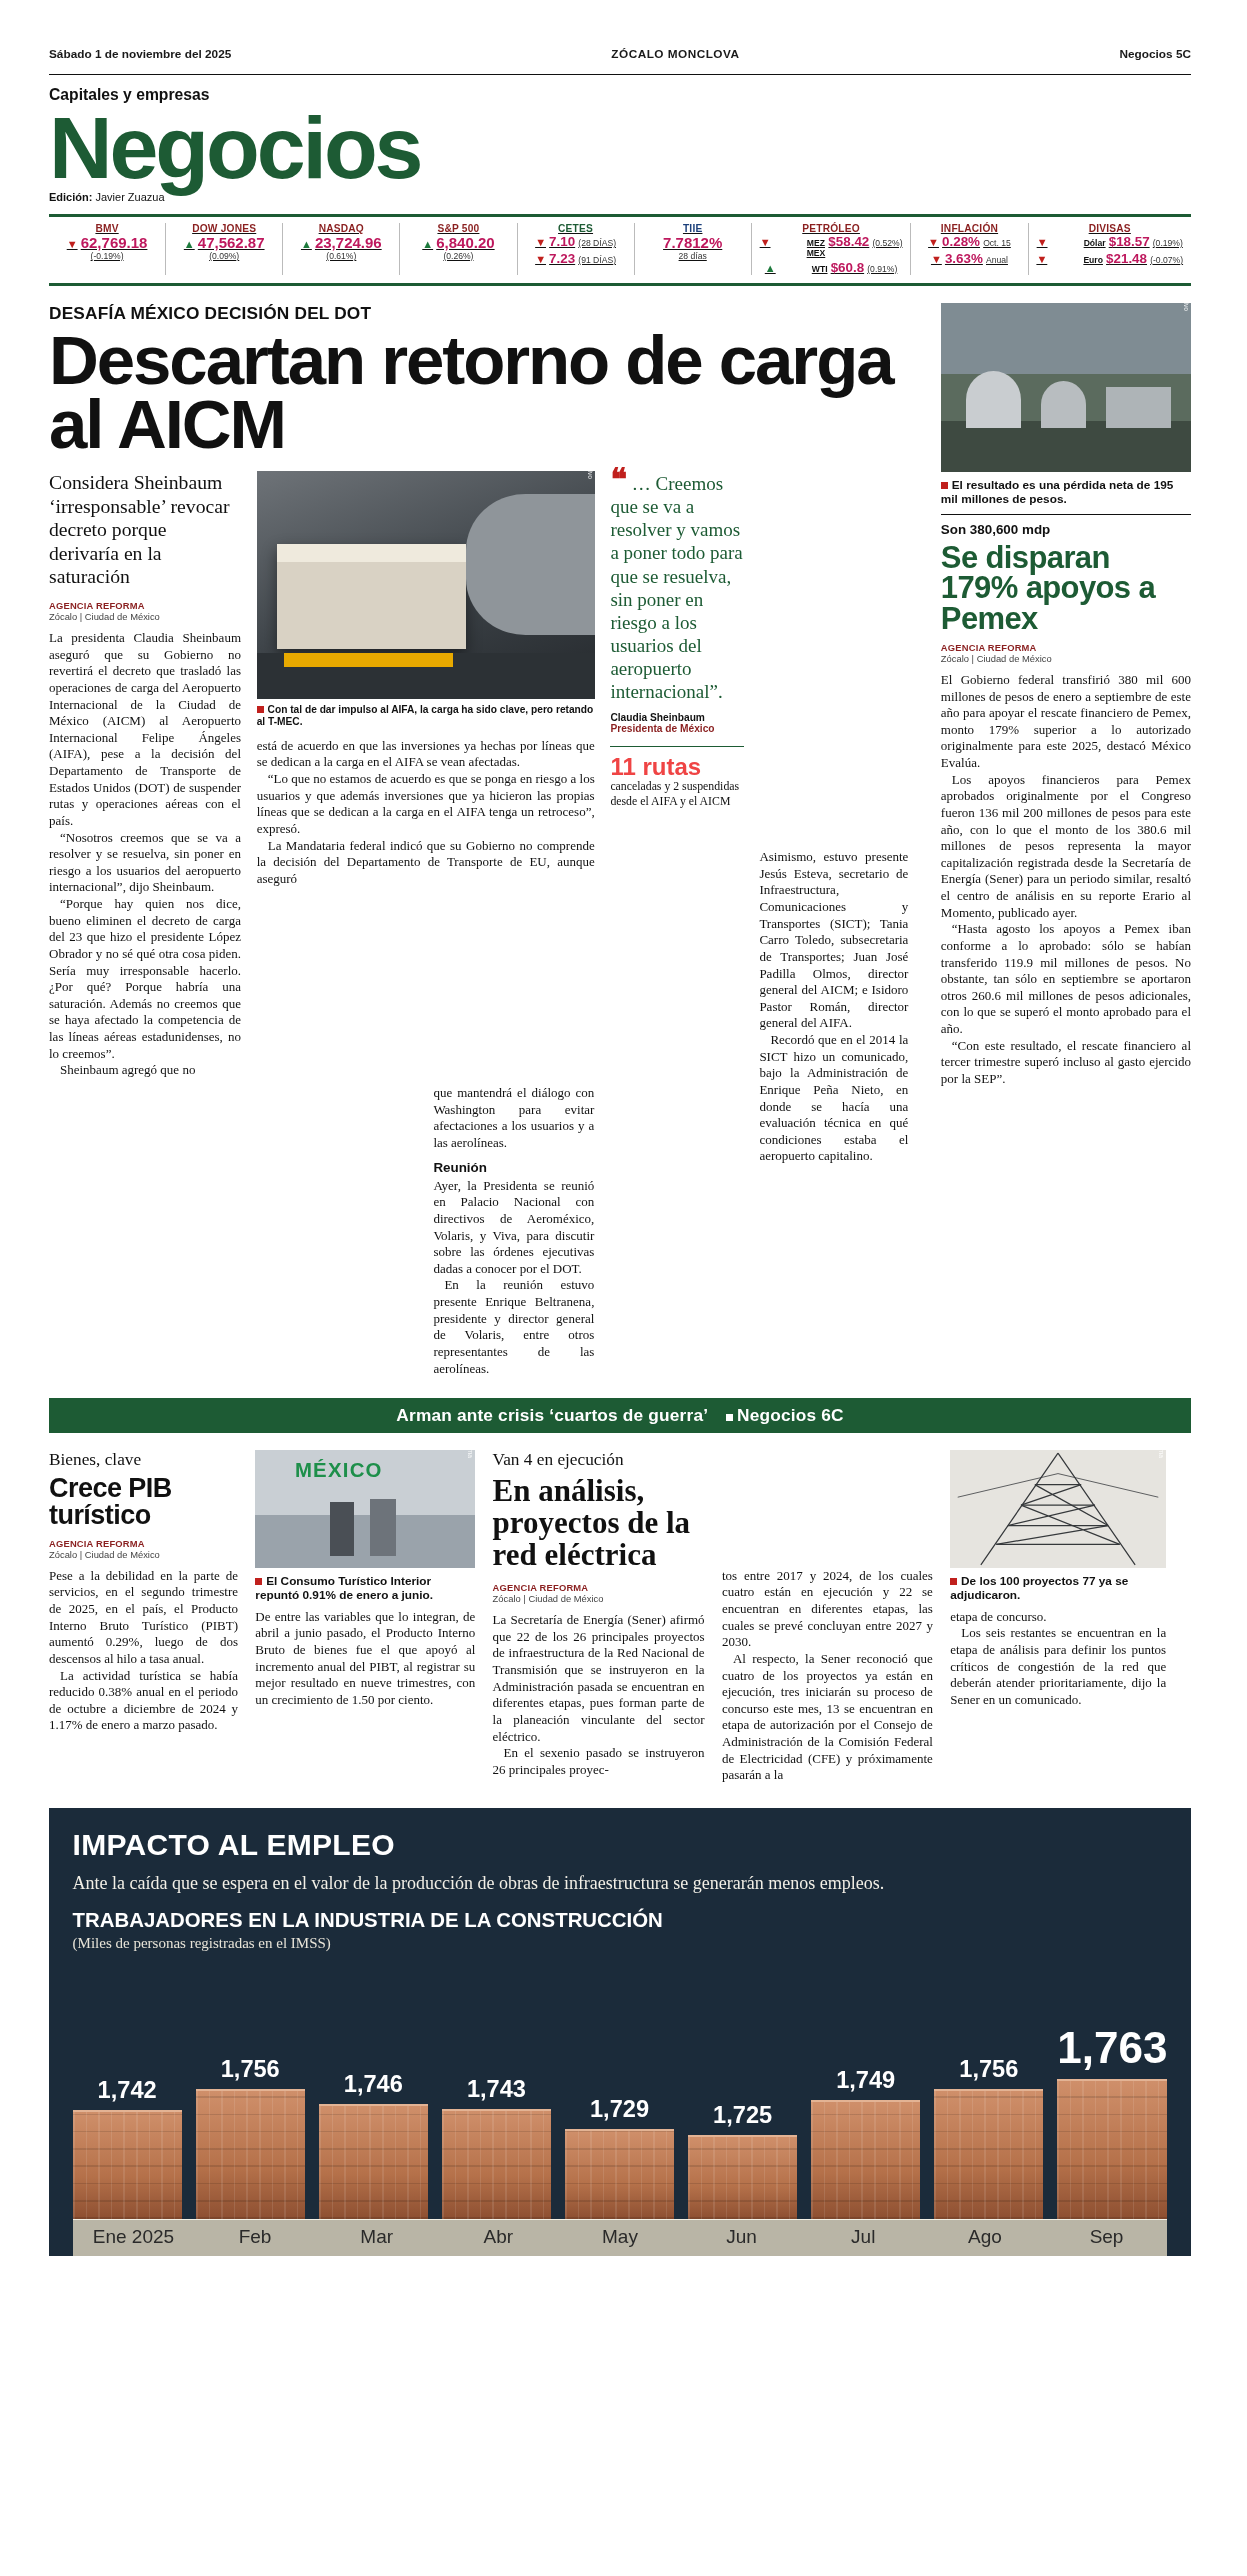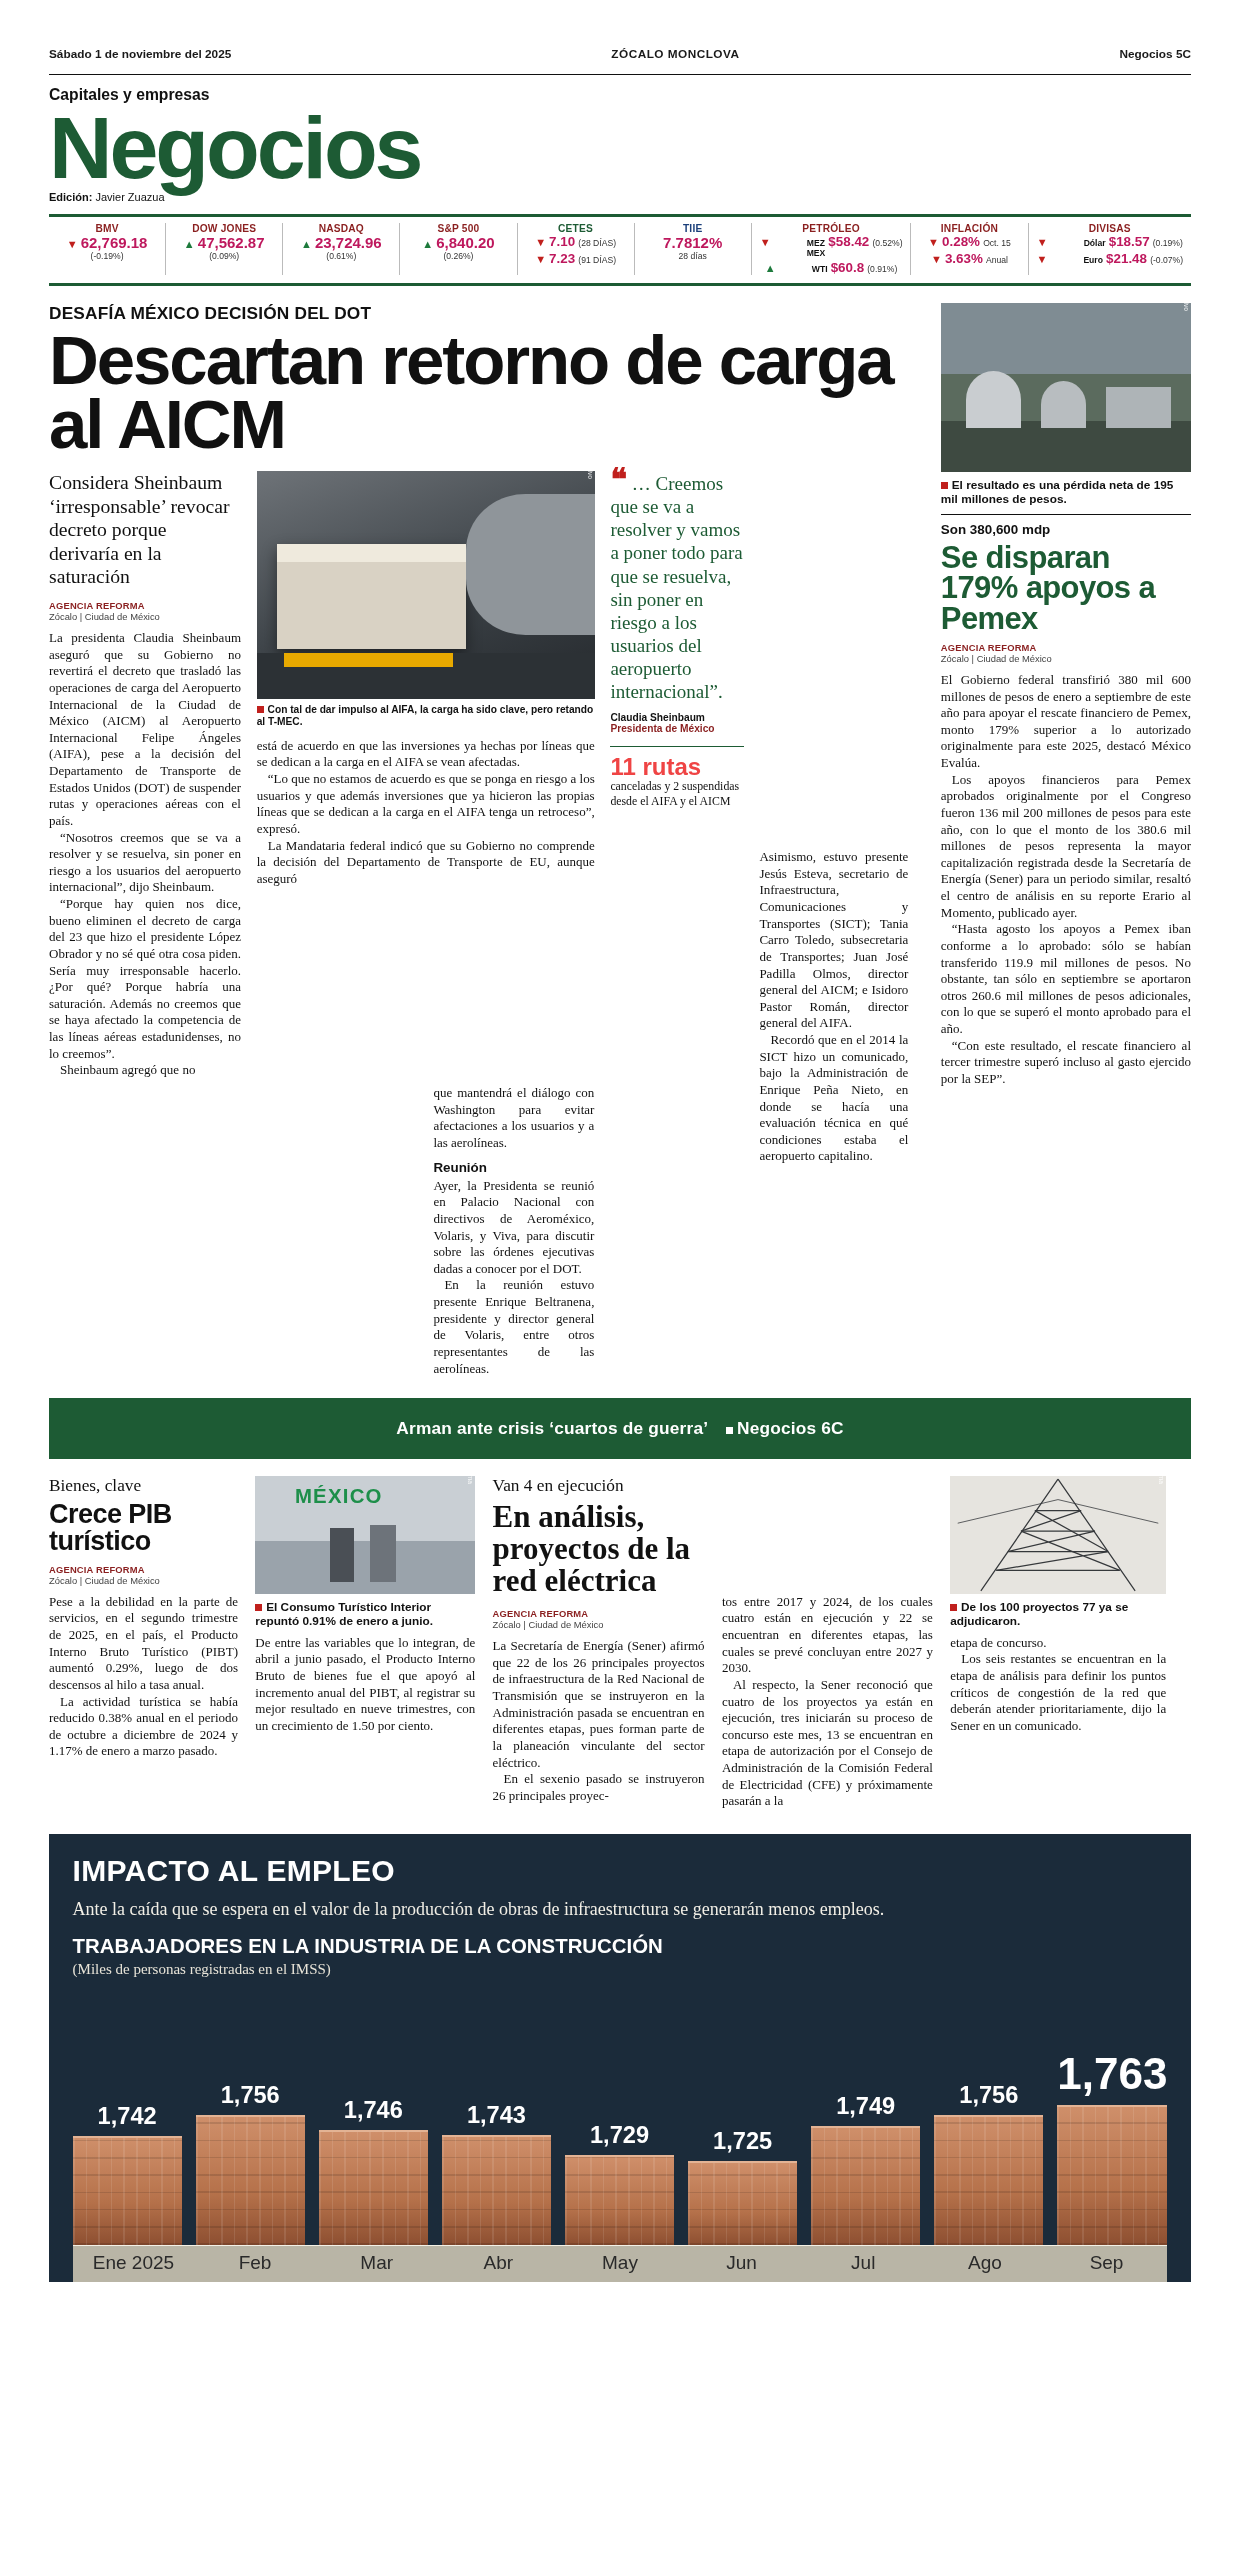--- a/index.html
+++ b/index.html
@@ -44,20 +44,21 @@
   
   .markets-wrap { border-top:3.9px solid #1d5b34; border-bottom:3.9px solid #1d5b34; }
   .markets {
     display:flex; align-items:stretch;
     font-family:"Liberation Sans", sans-serif;
     padding:6.3px 0 7.9px;
   }
   .mk {
     flex:1 1 0; padding:0 7.9px; border-right:0.8px solid #bbb;
     text-align:center;
+    text-decoration:underline;
   }
   .mk:last-child { border-right:0; }
   .mk .t { font-size:10.2px; font-weight:bold; color:#8a1f1f; letter-spacing:.02em; }
   .mk .t.blue { color:#1b3f7a; }
   .mk .t.green { color:#1d5b34; }
   .mk .row { display:flex; align-items:baseline; justify-content:center; gap:3.1px; white-space:nowrap; }
   .mk .v { font-size:15px; font-weight:bold; color:#be185d; }
   .mk .v.sm { font-size:13.4px; }
   .mk .d { font-size:8.6px; color:#333; }
   .mk .sub { font-size:8.6px; color:#333; }
@@ -151,21 +152,21 @@
     font-family:"Liberation Sans", sans-serif;
     font-weight:bold; font-size:31px; line-height:.98; letter-spacing:-.02em;
     color:#1d5b34; margin:6.3px 0 7.9px;
   }
   .rail-kicker { font-family:"Liberation Sans",sans-serif; font-weight:bold; font-size:13.4px; }
 
   
   .banner {
     margin-top:20.4px; background:#1d5b34; color:#fff;
     font-family:"Liberation Sans", sans-serif; font-weight:bold;
-    font-size:17.3px; padding:20px 0; text-align:center; letter-spacing:.01em;
+    font-size:17.3px; padding:7px 0; text-align:center; letter-spacing:.01em;
   }
   .banner .sq { background:#fff; }
   .banner .ref { margin-left:14px; }
 
   
   .mid { display:flex; gap:17.3px; margin-top:17.3px; }
   .m1 { width:189px; }
   .m2 { width:220px; }
   .m3 { width:212px; }
   .m4 { width:211px; }

